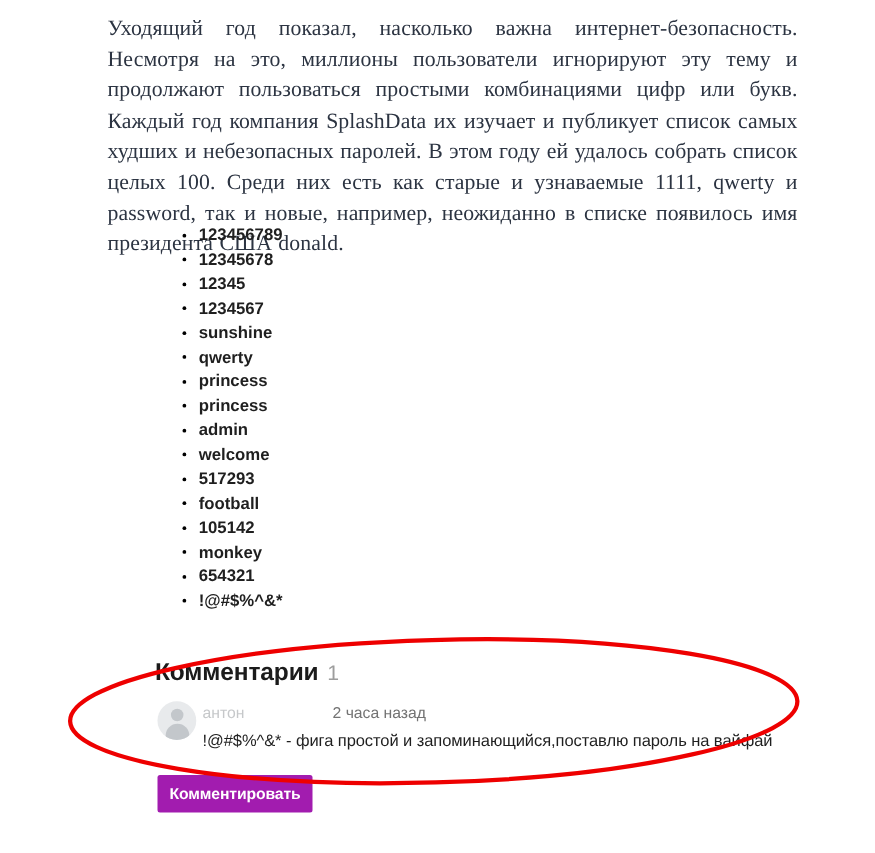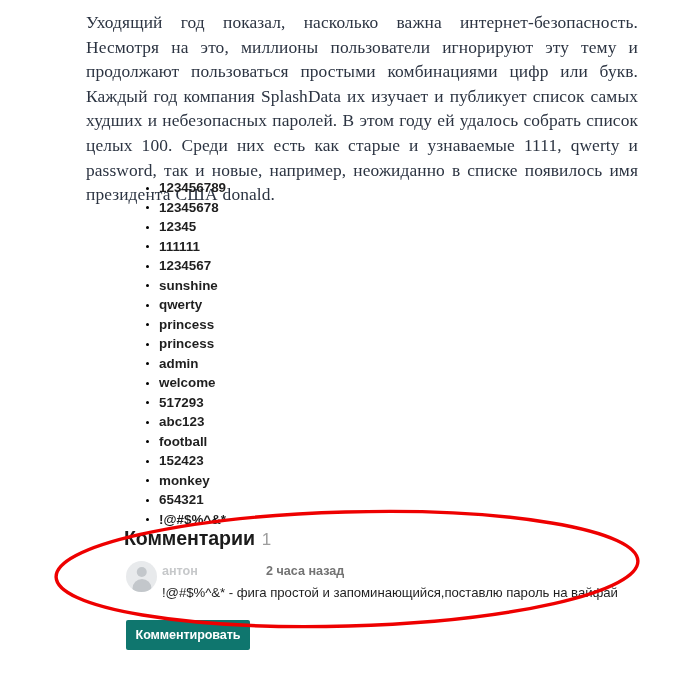--- a/index.html
+++ b/index.html
@@ -127,24 +127,23 @@
     left: 50%;
     top: 18px;
     transform: translateX(-50%);
     width: 19px;
     height: 17px;
     border-radius: 10px 10px 0 0;
     background: #c3c7cb;
   }
   .comment-meta {
     display: flex;
-    align-items: flex-end;
+    align-items: center;
     height: 16px;
     padding-top: 1px;
-    font-weight: bold;
   }
   .comment-author {
     font-family: "Liberation Sans", sans-serif;
     font-size: 12.6px;
     color: #c6c8ca;
     width: 104px;
     white-space: nowrap;
     overflow: hidden;
   }
   .comment-time {
@@ -164,21 +163,21 @@
 
   
   .comment-submit-button {
     position: absolute;
     left: 126px;
     top: 620px;
     width: 124px;
     height: 30px;
     border: 0;
     border-radius: 2px;
-    background: #0f766e;
+    background: #a21caf;
     color: #ffffff;
     font-family: "Liberation Sans", sans-serif;
     font-size: 12.6px;
     font-weight: bold;
     letter-spacing: -0.1px;
     cursor: pointer;
     padding: 0;
   }
 
   
@@ -195,32 +194,30 @@
 <body>
 
 <div class="article">
   <p class="article-paragraph">Уходящий год показал, насколько важна интернет-безопасность. Несмотря на это, миллионы пользователи игнорируют эту тему и продолжают пользоваться простыми комбинациями цифр или букв. Каждый год компания SplashData их изучает и публикует список самых худших и небезопасных паролей. В этом году ей удалось собрать список целых 100. Среди них есть как старые и узнаваемые 1111, qwerty и password, так и новые, например, неожиданно в списке появилось имя президента США donald.</p>
 </div>
 
 <ul class="password-list">
   <li>123456789</li>
   <li>12345678</li>
   <li>12345</li>
-  <li>111111</li>
   <li>1234567</li>
   <li>sunshine</li>
   <li>qwerty</li>
   <li>princess</li>
   <li>princess</li>
   <li>admin</li>
   <li>welcome</li>
   <li>517293</li>
-  <li>abc123</li>
   <li>football</li>
-  <li>152423</li>
+  <li>105142</li>
   <li>monkey</li>
   <li>654321</li>
   <li>!@#$%^&amp;*</li>
 </ul>
 
 <div class="comments-section">
   <div class="comments-heading">
     <span class="comments-heading-title">Комментарии</span>
     <span class="comments-heading-count">1</span>
   </div>

